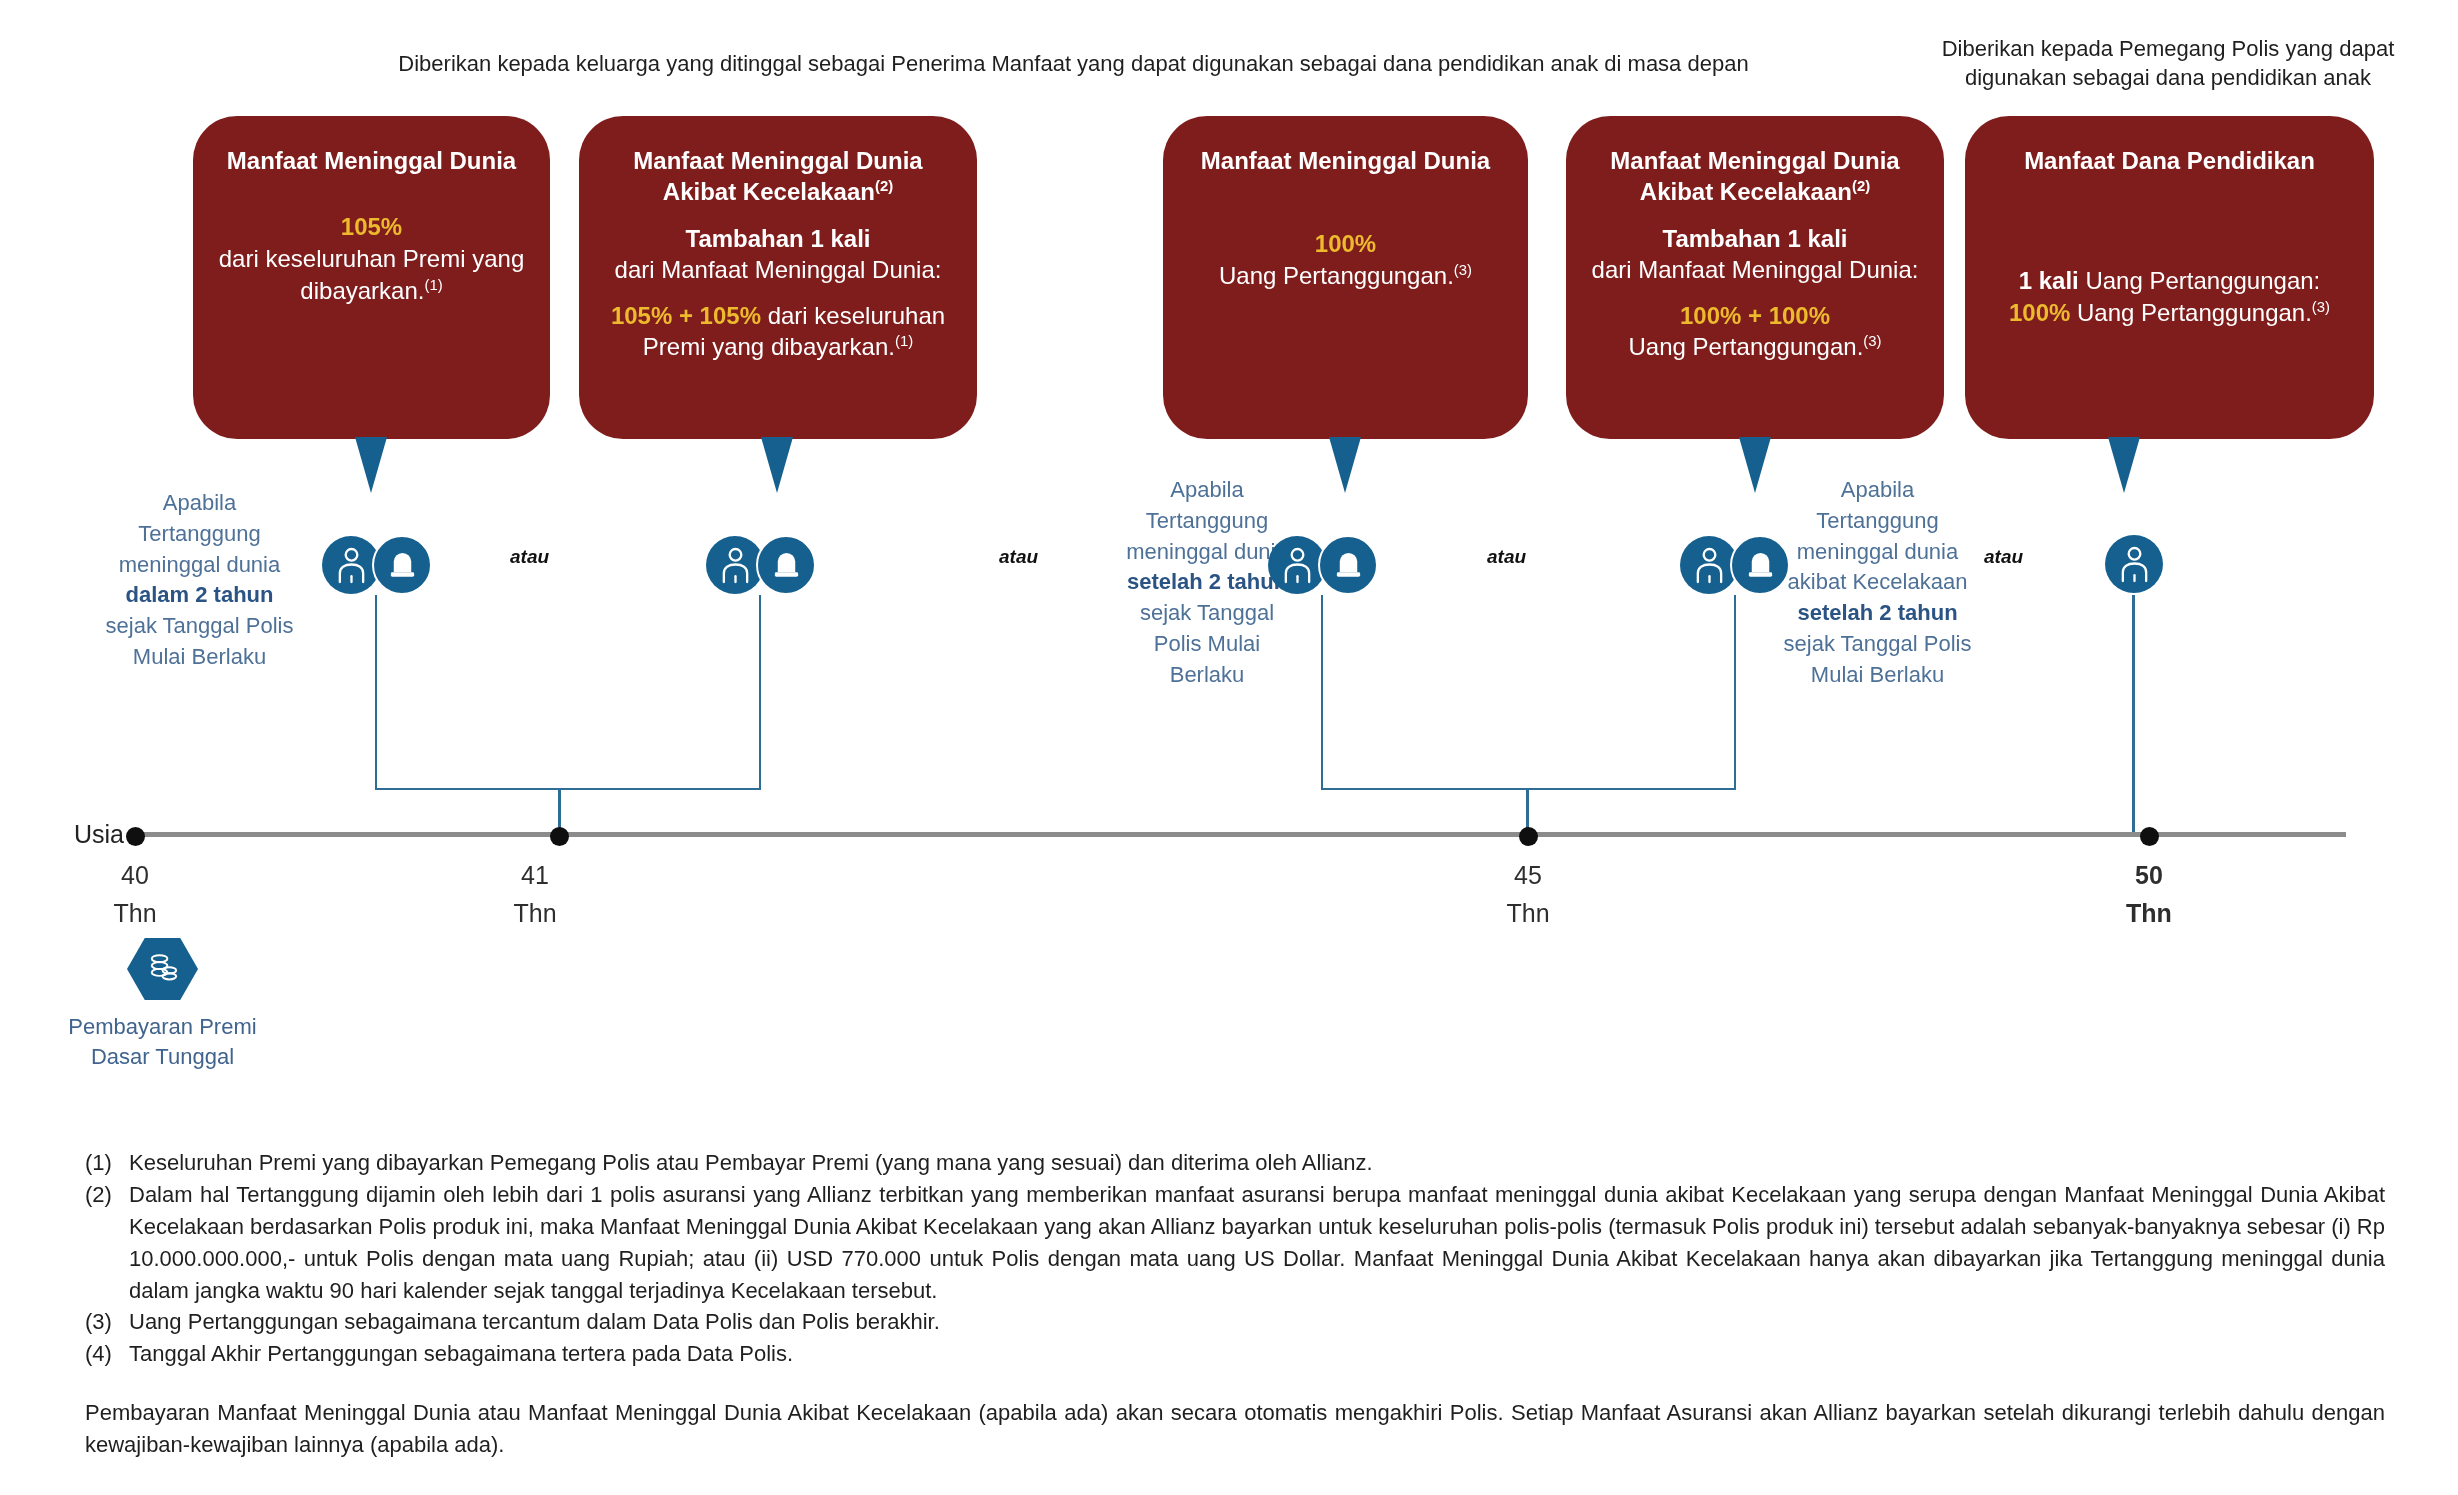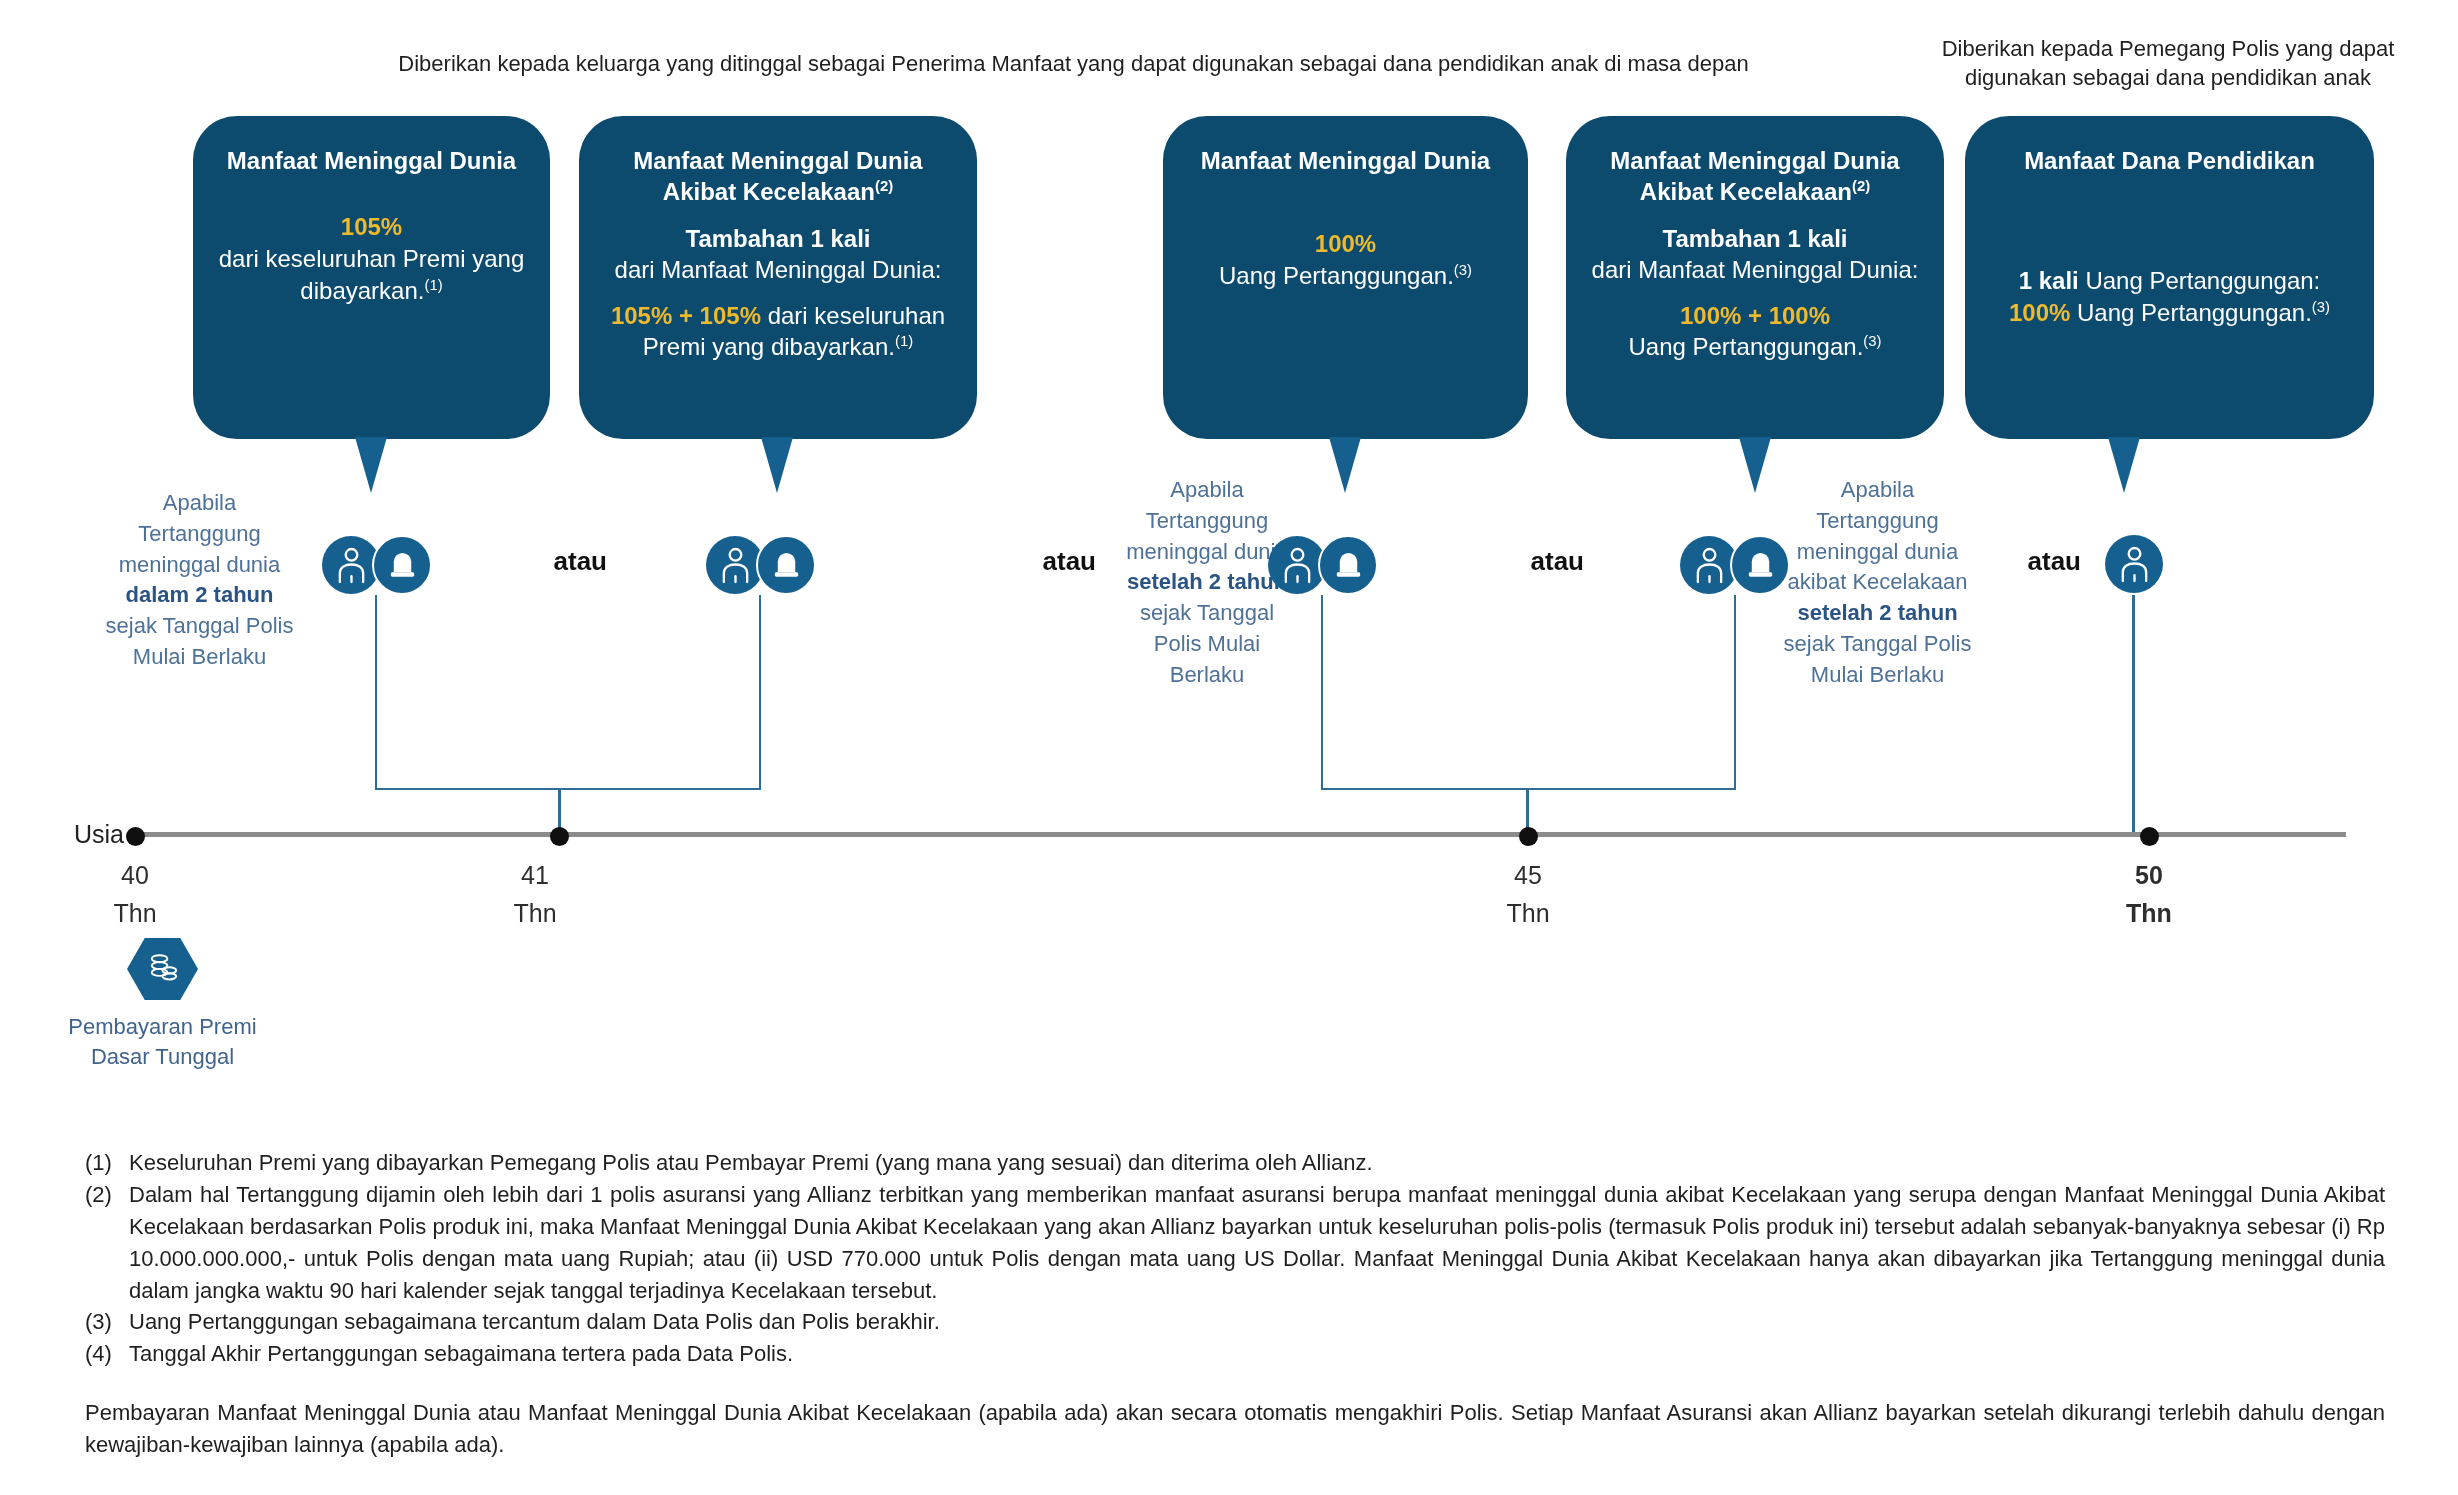--- a/index.html
+++ b/index.html
@@ -5,21 +5,21 @@
   html,body{margin:0;padding:0;background:#fff;}
   #canvas{
     position:relative;width:2458px;height:1496px;background:#ffffff;
     font-family:"Liberation Sans",sans-serif;color:#1f1f1f;overflow:hidden;
   }
   .abs{position:absolute;}
   
   .caption{font-size:22px;line-height:1.3;text-align:center;color:#1f1f1f;}
   
   .bubble{
-    position:absolute;top:116px;height:323px;background:#0c4a6e;border-radius:44px;
+    position:absolute;top:116px;height:323px;background:#7f1d1d;border-radius:44px;
     color:#fff;text-align:center;padding:29px 21px 0;box-sizing:border-box;
     font-size:24px;line-height:1.32;
   }
   .bubble .tail{
     position:absolute;top:100%;margin-top:-1.9px;width:0;height:0;
     border-left:16.4px solid transparent;border-right:16.4px solid transparent;
     border-top:56px solid #15608F;
   }
   .b-title{font-weight:bold;font-size:24px;line-height:1.3;}
   .b-line{margin:0;}
@@ -30,22 +30,22 @@
   .mt-md{margin-top:35px;}
   .mt-lg{margin-top:52px;}
   .mt-xl{margin-top:89px;}
   .mb-sm{margin-bottom:15.4px;}
   
   .cond{
     position:absolute;text-align:center;font-size:22px;line-height:1.4;color:#4E7198;
   }
   .cond b, .cond sup{color:#2B5484;}
   
-  .atau{position:absolute;top:546px;width:97px;text-align:right;
-        font-size:26px;font-weight:bold;color:#111;}
+  .atau{position:absolute;top:546px;width:97px;text-align:left;
+        font-size:19px;font-weight:bold;font-style:italic;color:#111;}
   
   .icn-group{position:absolute;top:535px;display:flex;align-items:center;}
   .icn{
     width:58px;height:58px;border-radius:50%;background:#15608F;
     display:flex;align-items:center;justify-content:center;flex:0 0 auto;
   }
   .icn.overlap{margin-left:-7.7px;border:2.9px solid #fff;width:56px;height:56px;}
   
   .bracket{position:absolute;border-left:2.9px solid #2E6E96;border-right:2.9px solid #2E6E96;
            border-bottom:2.9px solid #2E6E96;box-sizing:border-box;}

